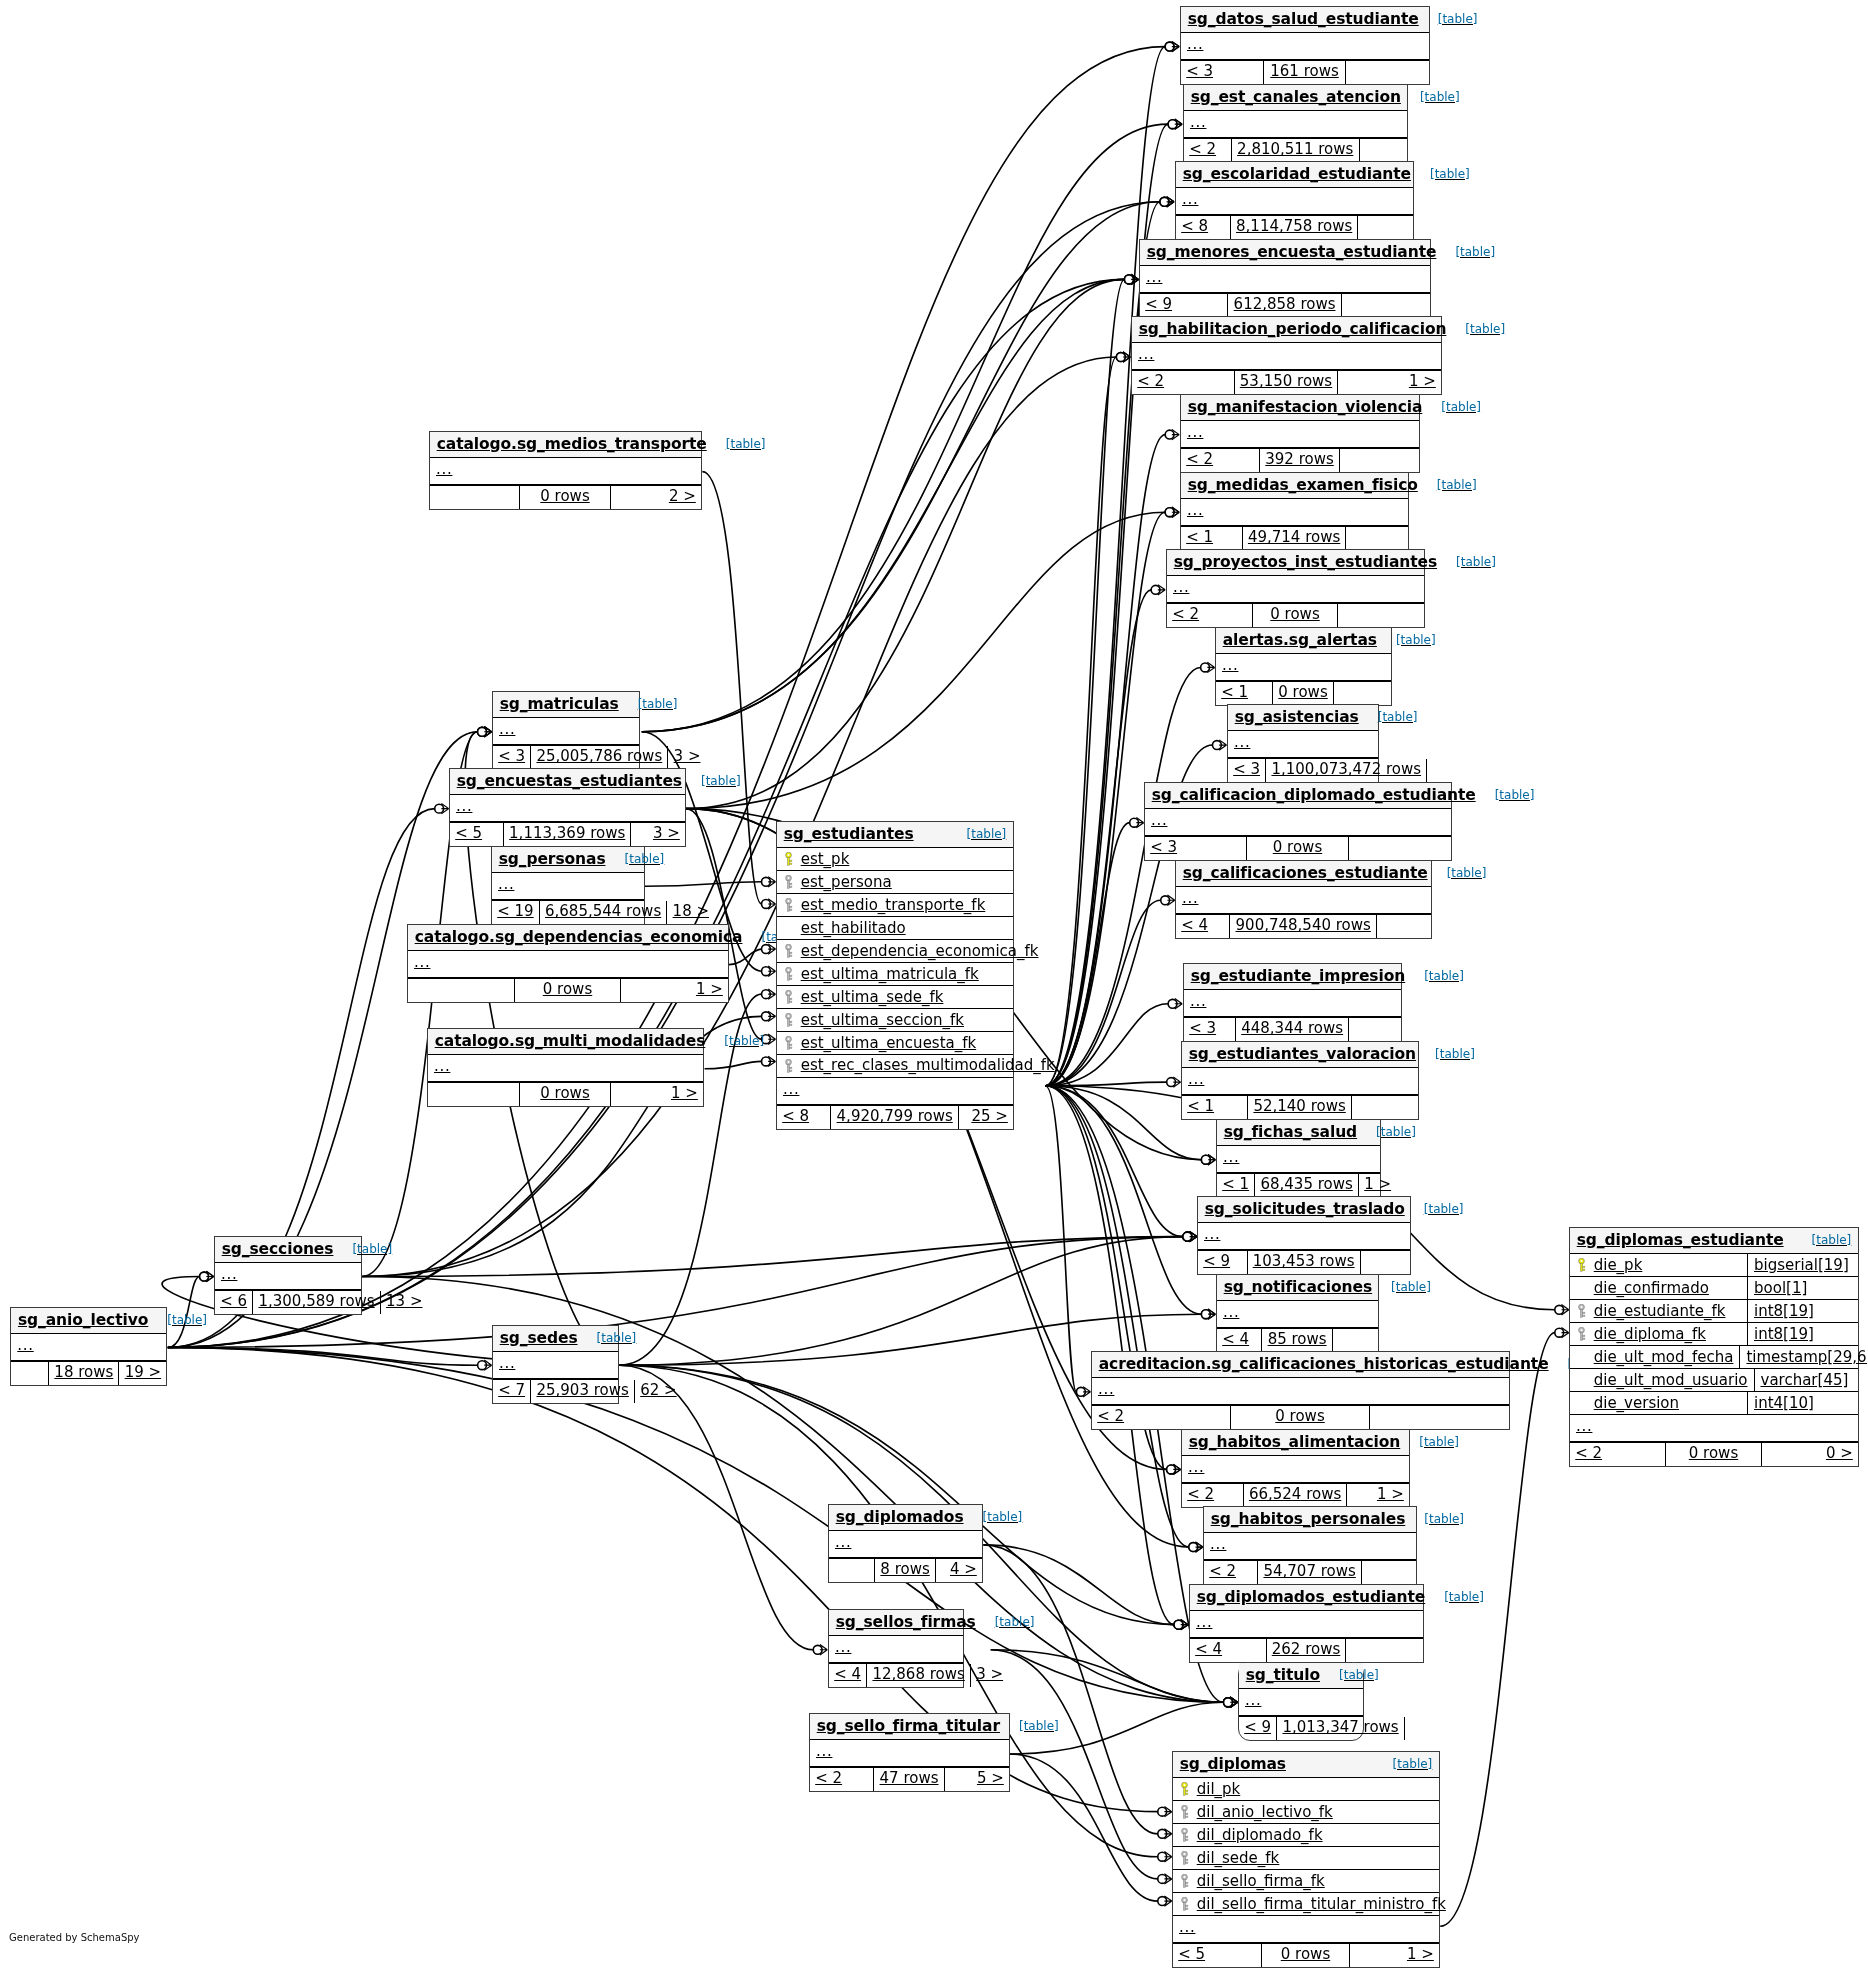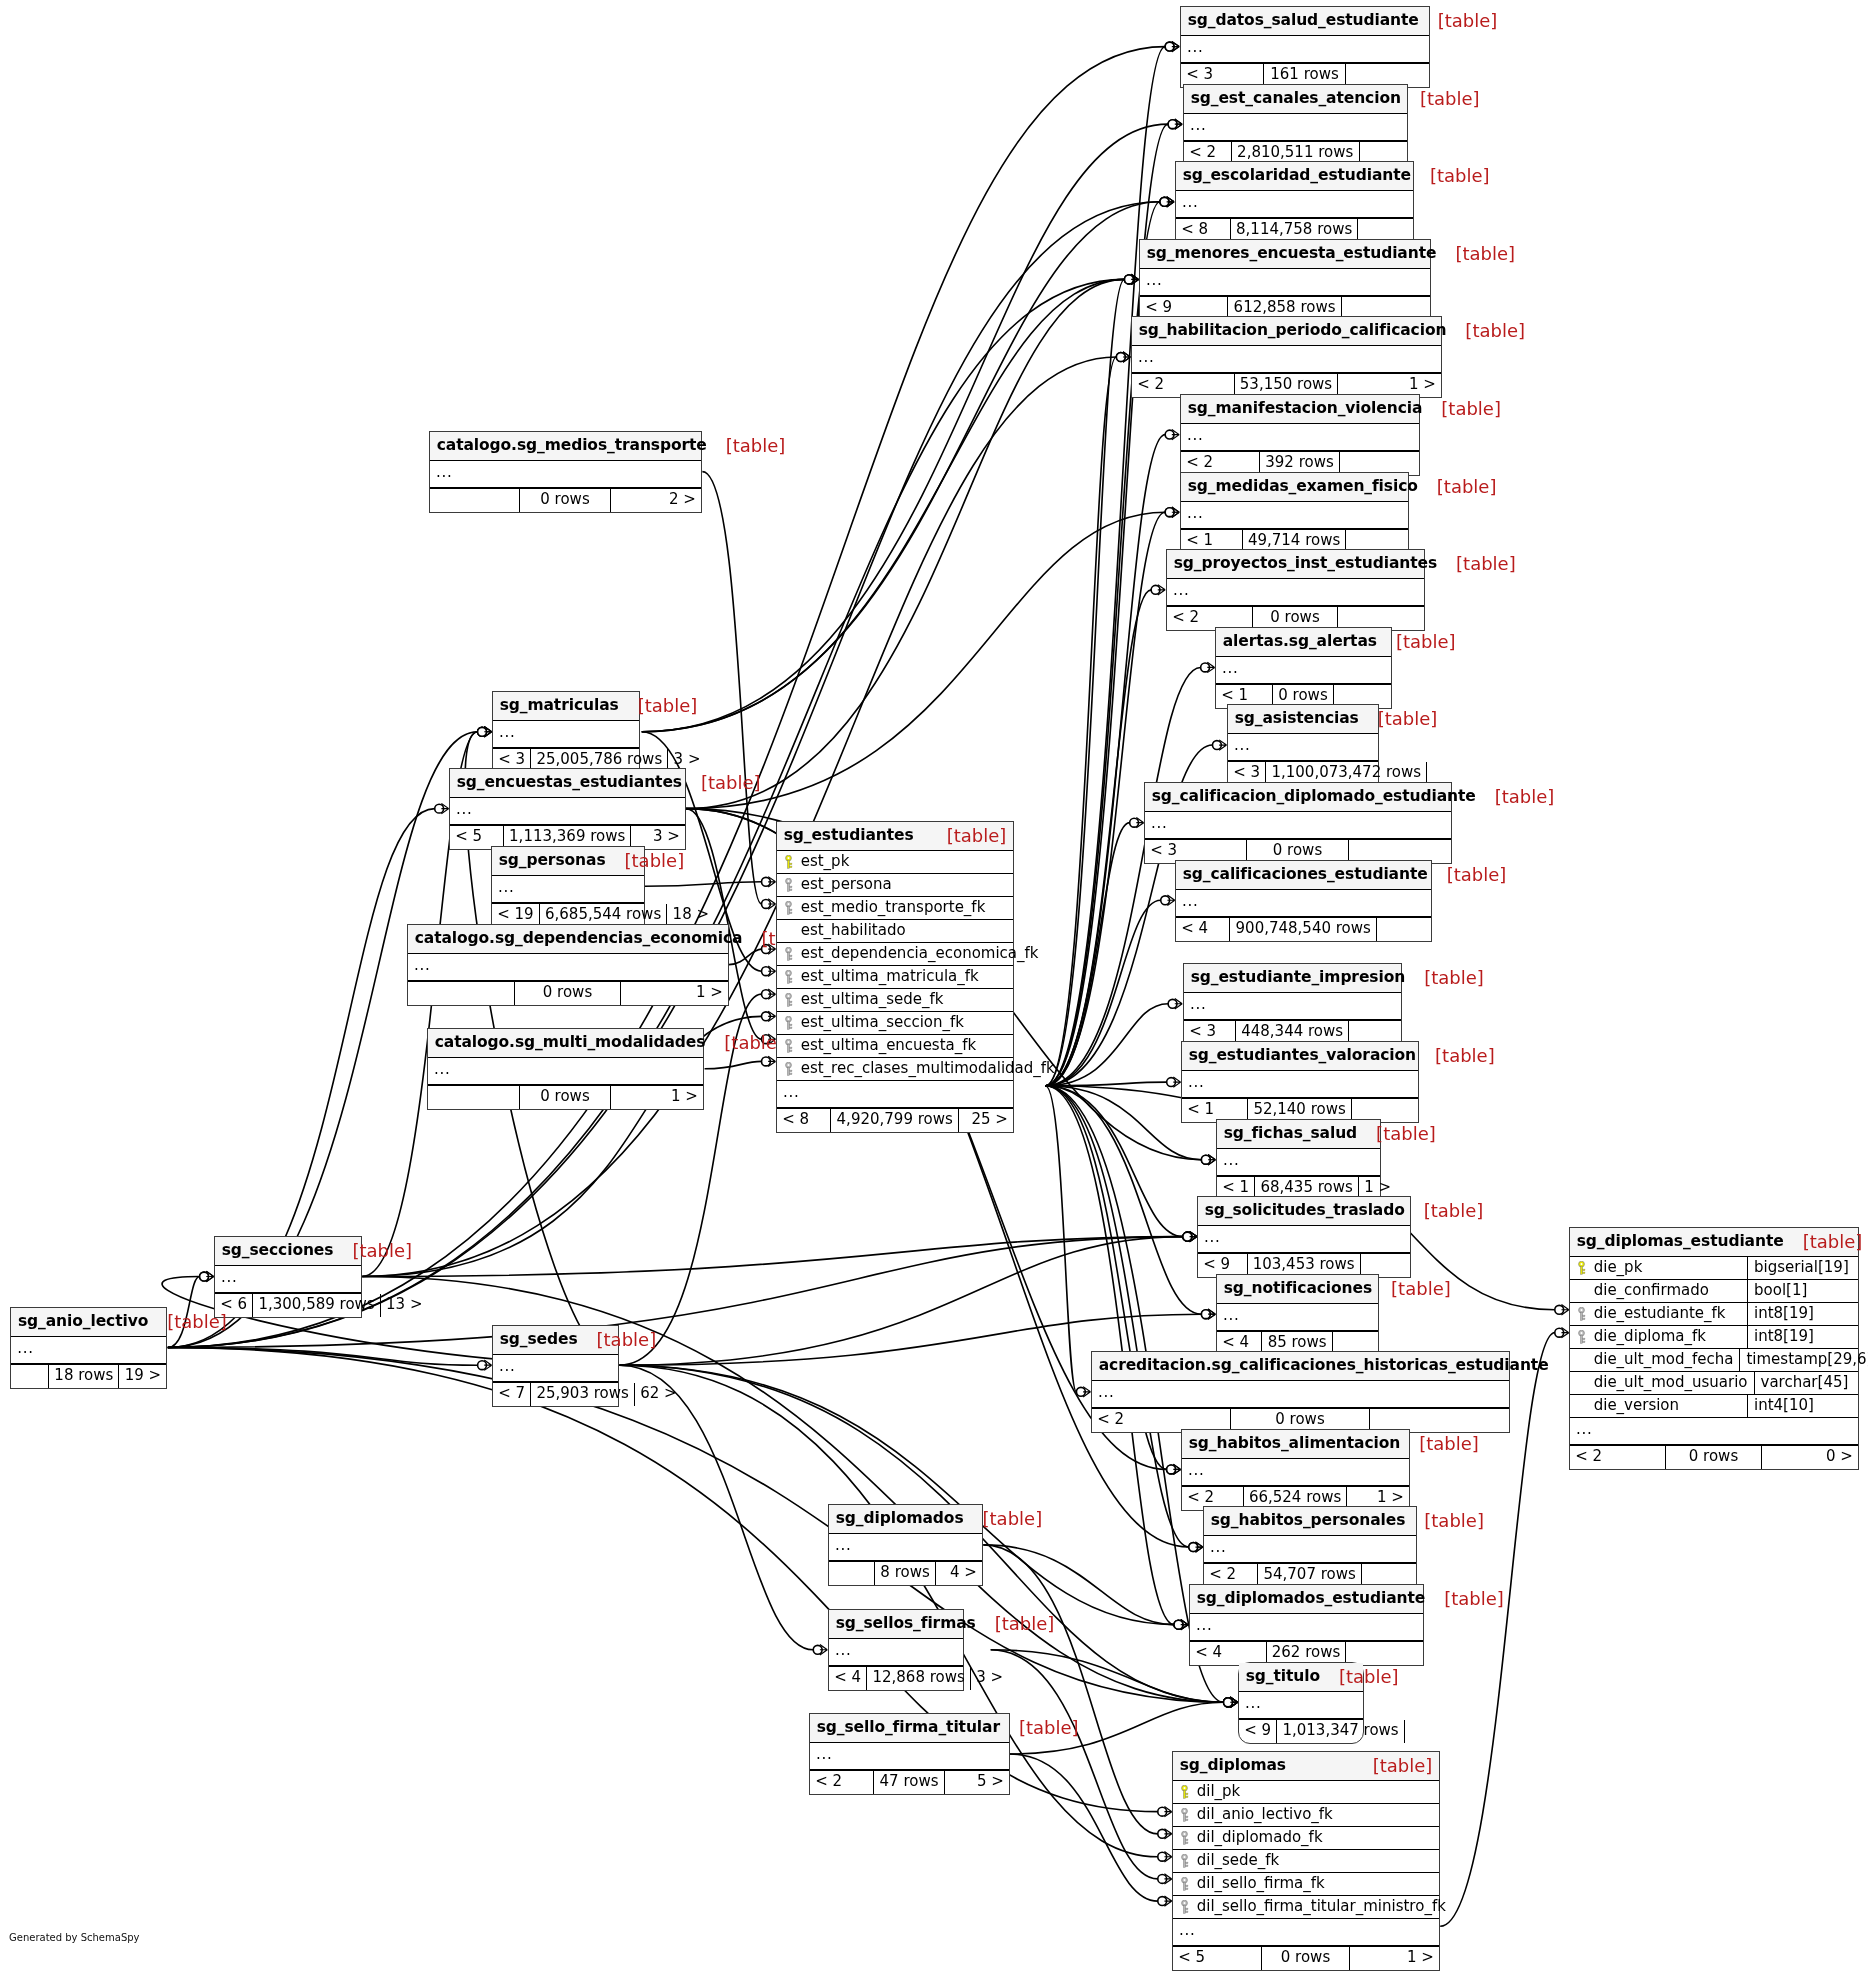--- a/index.html
+++ b/index.html
@@ -26,39 +26,40 @@
   #edges circle.conn-dot { fill: #ffffff; stroke: #000000; stroke-width: 2.2; }
   #edges path.crowfoot { fill: #000000; stroke: #000000; stroke-width: 1.6; }
 
   .table-node {
     position: absolute;
     border: 1.5px solid #3b3b3b;
     background: #ffffff;
     font-size: 15px;
     line-height: 1.12;
     z-index: 5;
+    text-decoration: underline;
   }
   .tbl-head {
     background: #f5f5f5;
     border-bottom: 1.5px solid #000000;
     display: flex;
     align-items: center;
     justify-content: space-between;
     padding: 3.7px 6.7px 4.4px 6.7px;
     white-space: nowrap;
   }
   .tbl-name {
     font-weight: bold;
     font-size: 15.5px;
     color: #000000;
     letter-spacing: -0.1px;
   }
   .tbl-kind {
-    font-size: 18px;
-    color: #b91c1c;
+    font-size: 12px;
+    color: #0369a1;
     padding-left: 19px;
     font-weight: normal;
   }
   .col-row {
     display: flex;
     align-items: flex-start;
     border-bottom: 1.2px solid #000000;
     min-height: 21px;
   }
   .col-row:last-of-type { border-bottom: none; }

